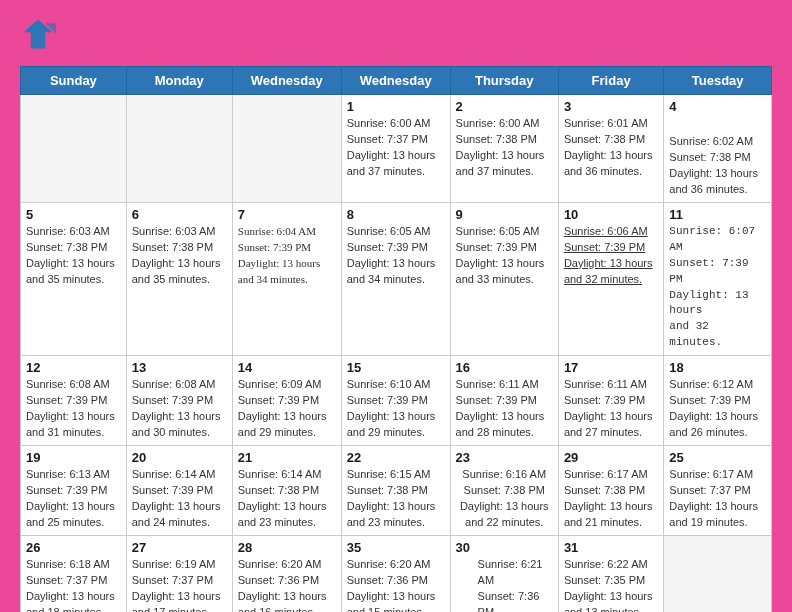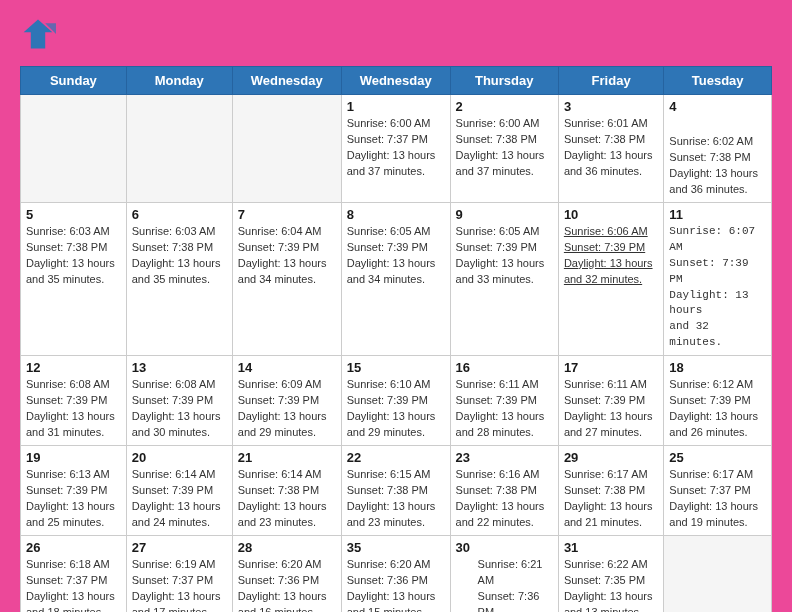--- a/index.html
+++ b/index.html
@@ -168,21 +168,21 @@
           </td>
           <td>
             <div class="day-number">6</div>
             <div class="day-info" style="white-space: pre-line;">Sunrise: 6:03 AM
 Sunset: 7:38 PM
 Daylight: 13 hours
 and 35 minutes.</div>
           </td>
           <td>
             <div class="day-number">7</div>
-            <div class="day-info" style="white-space: pre-line;">Sunrise: 6:04 AM
+            <div class="day-info" style="white-space: pre-line; font-family: Liberation Serif, serif;">Sunrise: 6:04 AM
 Sunset: 7:39 PM
 Daylight: 13 hours
 and 34 minutes.</div>
           </td>
           <td>
             <div class="day-number">8</div>
             <div class="day-info" style="white-space: pre-line;">Sunrise: 6:05 AM
 Sunset: 7:39 PM
 Daylight: 13 hours
 and 34 minutes.</div>
@@ -284,21 +284,21 @@
           </td>
           <td>
             <div class="day-number">22</div>
             <div class="day-info" style="white-space: pre-line;">Sunrise: 6:15 AM
 Sunset: 7:38 PM
 Daylight: 13 hours
 and 23 minutes.</div>
           </td>
           <td>
             <div class="day-number">23</div>
-            <div class="day-info" style="white-space: pre-line;">Sunrise: 6:16 AM
+            <div class="day-info" style="white-space: pre-line; text-align: center;">Sunrise: 6:16 AM
 Sunset: 7:38 PM
 Daylight: 13 hours
 and 22 minutes.</div>
           </td>
           <td>
             <div class="day-number">29</div>
             <div class="day-info" style="white-space: pre-line;">Sunrise: 6:17 AM
 Sunset: 7:38 PM
 Daylight: 13 hours
 and 21 minutes.</div>

